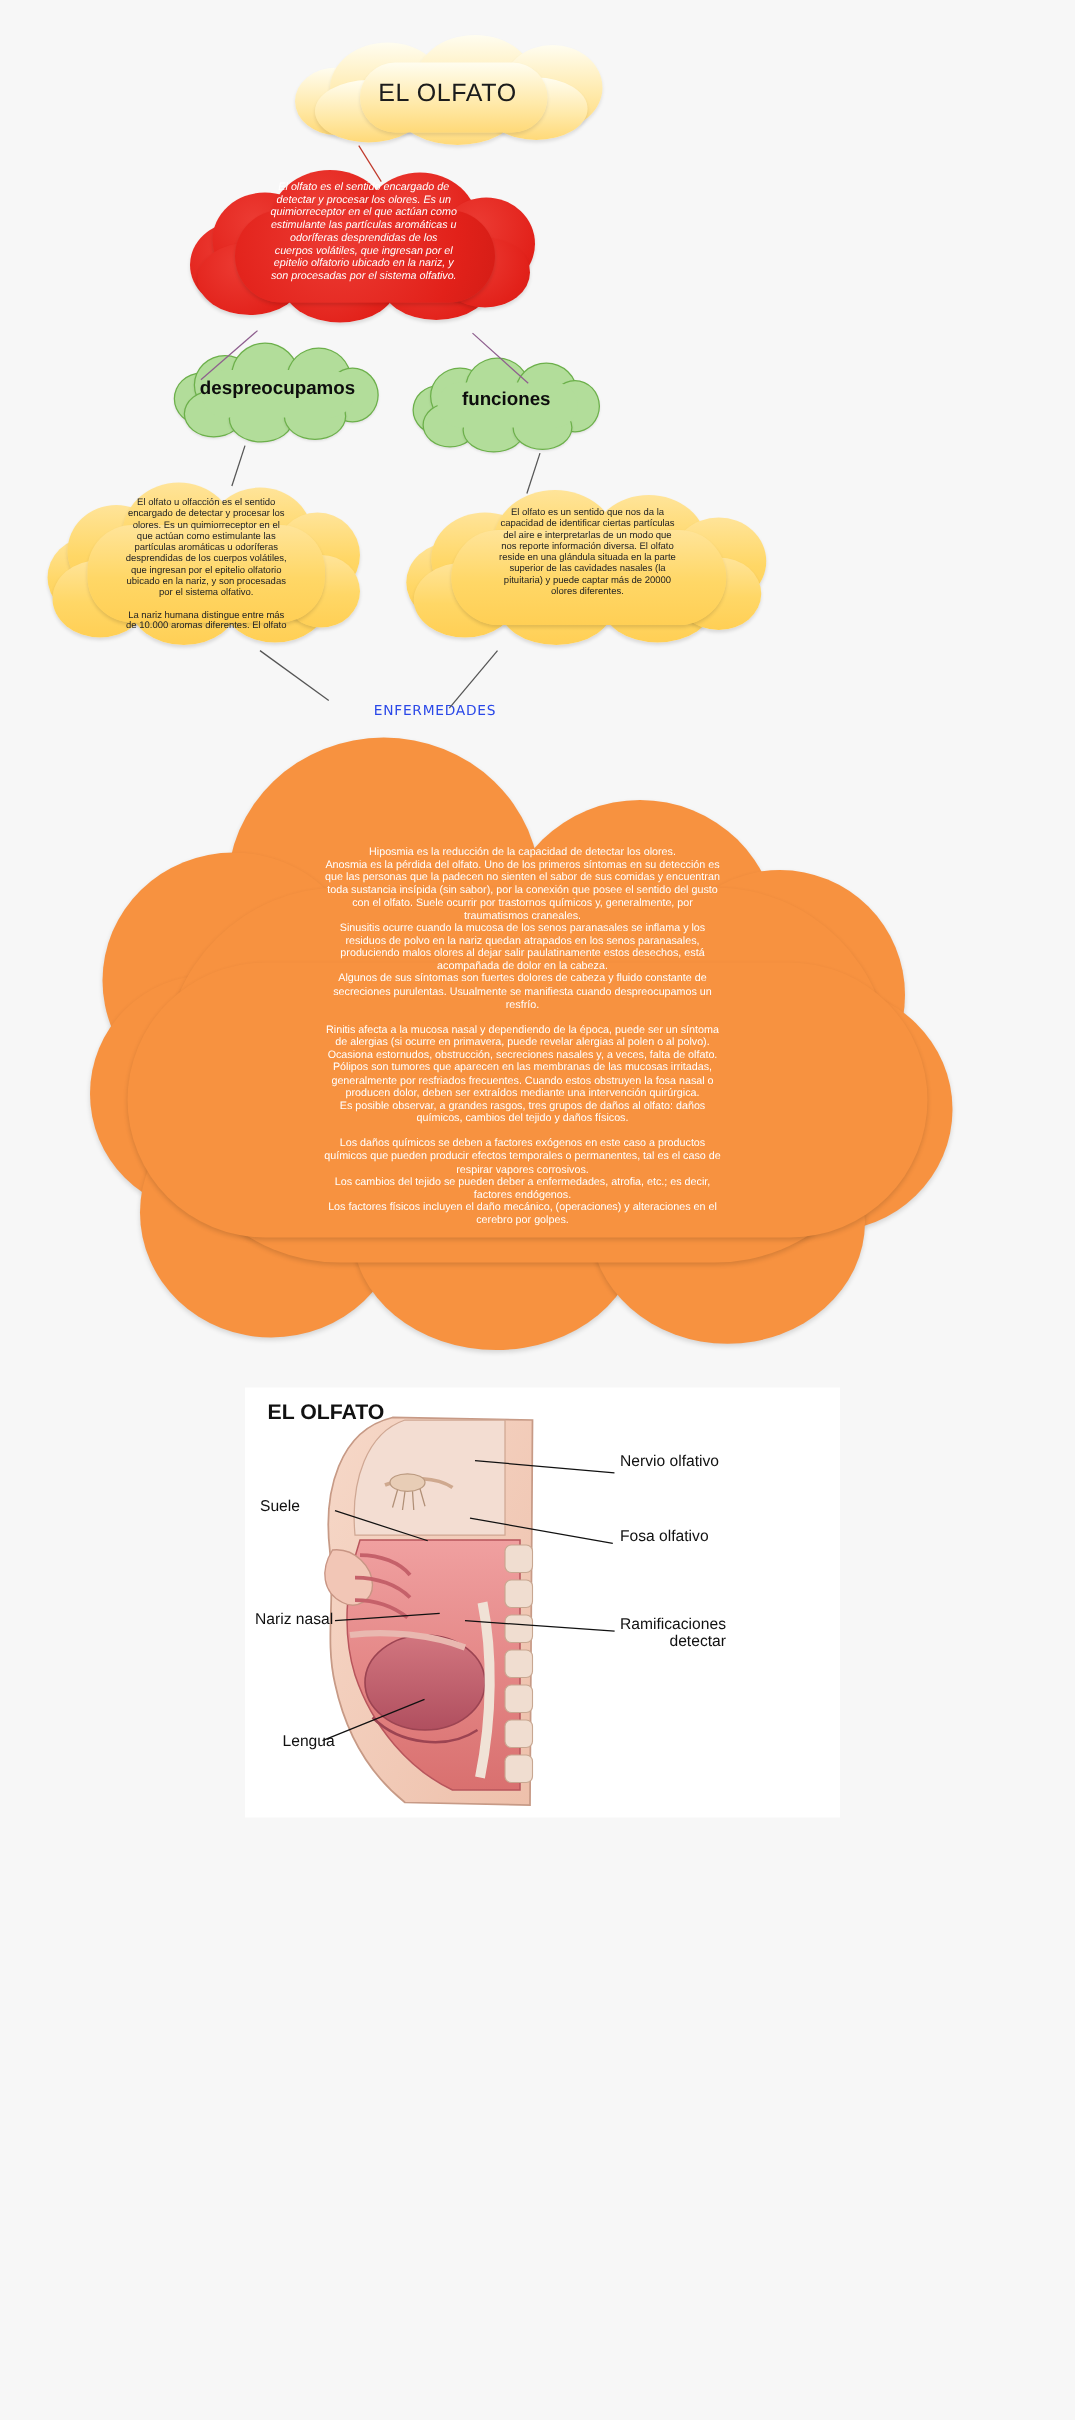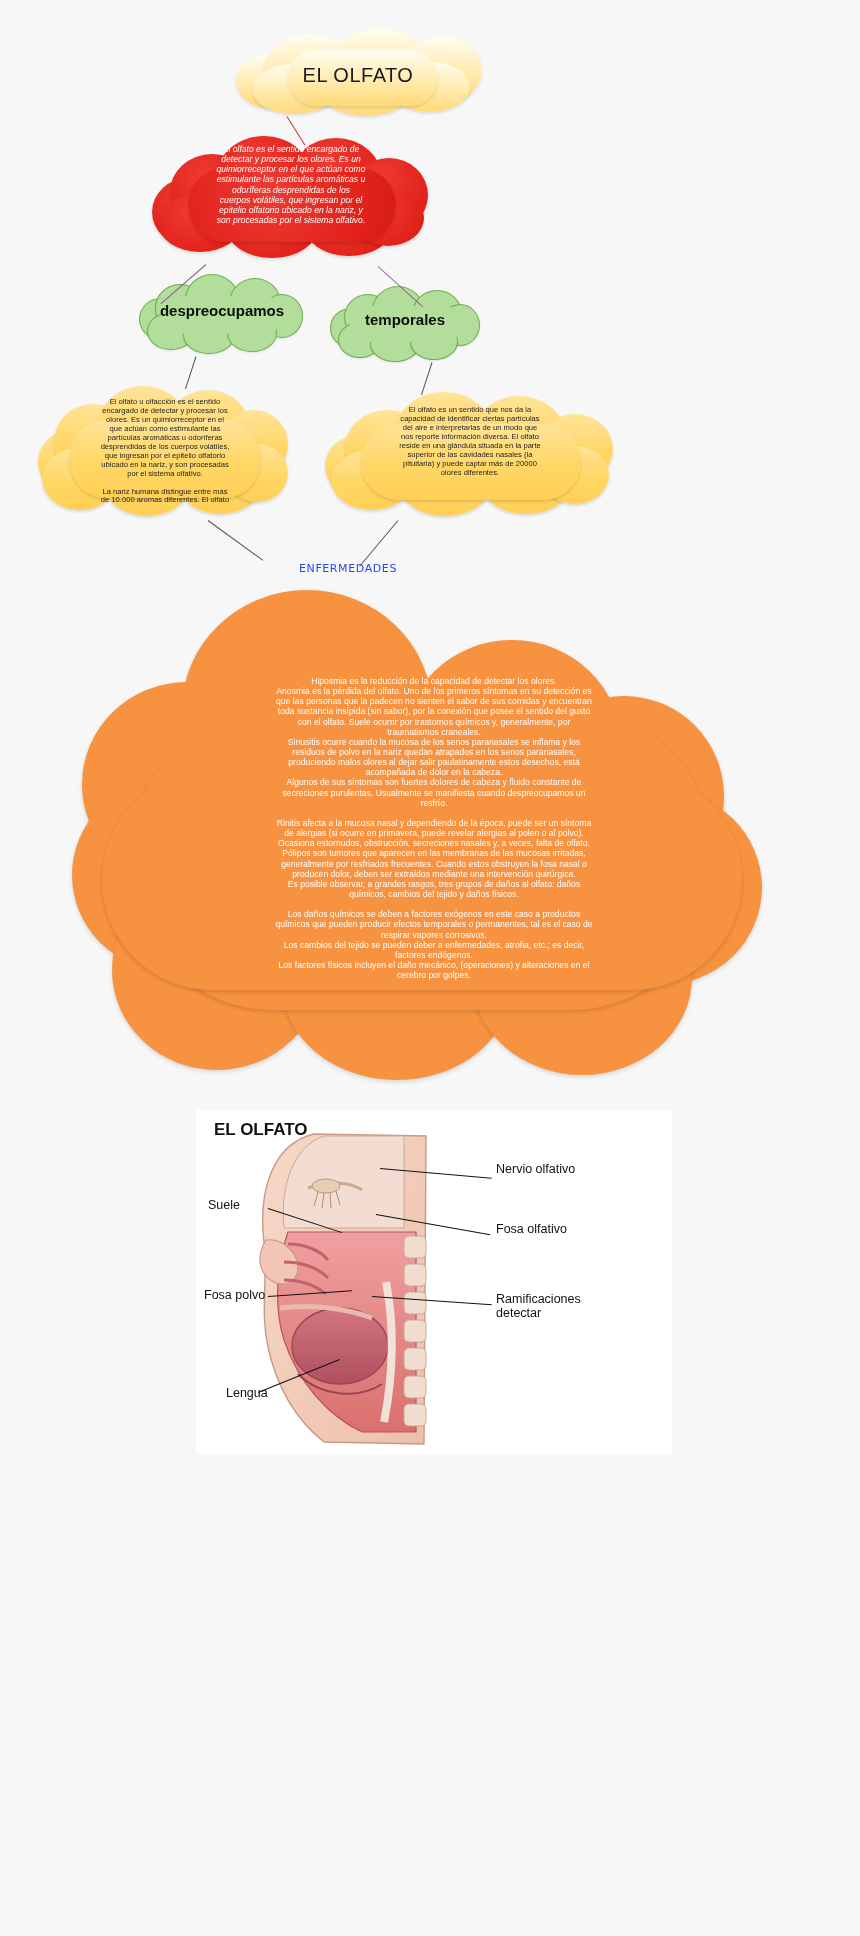--- a/index.html
+++ b/index.html
@@ -78,21 +78,21 @@
   #anatomy-figure {
     position: absolute;
     background: #ffffff;
     overflow: hidden;
   }
   #anatomy-title {
     position: absolute; left: 18px; top: 10px;
     font-size: 17px; font-weight: bold; color: #111;
   }
   .anat-label {
-    position: absolute; font-size: 12.5px; color: #111; line-height: 1.15;
+    position: absolute; font-size: 12.5px; color: #111; line-height: 1.15; text-align: right;
   }
   .anat-line { position: absolute; height:0; border-top: 1px solid #111; transform-origin: 0 50%; }
   .anat-art { position: absolute; }
 </style>
 </head>
 <body>
 
 <div id="canvas">
 
   <div class="cloud" id="title-cloud" style="left:228px; top:28px; width:260px; height:88px;">
@@ -157,21 +157,21 @@
       <div class="lobe" style="left:0px;  top:24px; width:42px; height:40px;"></div>
       <div class="lobe" style="left:14px; top:10px; width:48px; height:46px;"></div>
       <div class="lobe" style="left:42px; top:2px;  width:52px; height:50px;"></div>
       <div class="lobe" style="left:82px; top:6px;  width:50px; height:48px;"></div>
       <div class="lobe" style="left:110px;top:20px; width:40px; height:42px;"></div>
       <div class="lobe" style="left:8px;  top:38px; width:44px; height:36px;"></div>
       <div class="lobe" style="left:40px; top:42px; width:50px; height:36px;"></div>
       <div class="lobe" style="left:80px; top:40px; width:48px; height:36px;"></div>
       <div class="inner-fill" style="left:20px; top:22px; width:112px; height:36px; border-radius:18px;"></div>
     </div>
-    <div class="txt" style="left:0; top:27px; width:150px;">temporales</div>
+    <div class="txt" style="left:0; top:27px; width:150px;">funciones</div>
   </div>
 
   <div class="conn" style="left:196px; top:356px; width:34px; border-color:#555; transform:rotate(108deg);"></div>
   <div class="conn" style="left:432px; top:362px; width:34px; border-color:#555; transform:rotate(108deg);"></div>
 
   <div class="cloud yellow" id="detail-1" style="left:38px; top:382px; width:250px; height:136px;">
     <div class="lobes">
       <div class="lobe" style="left:0px;   top:48px; width:66px;  height:64px;"></div>
       <div class="lobe" style="left:16px;  top:22px; width:78px;  height:74px;"></div>
       <div class="lobe" style="left:60px;  top:4px;  width:90px;  height:82px;"></div>
@@ -232,21 +232,21 @@
       <div class="lobe" style="left:452px; top:106px; width:200px; height:200px;"></div>
       <div class="lobe" style="left:10px;  top:92px;  width:210px; height:205px;"></div>
       <div class="lobe" style="left:0px;   top:190px; width:190px; height:190px;"></div>
       <div class="lobe" style="left:490px; top:200px; width:200px; height:195px;"></div>
       <div class="lobe" style="left:40px;  top:280px; width:210px; height:200px;"></div>
       <div class="lobe" style="left:210px; top:300px; width:230px; height:190px;"></div>
       <div class="lobe" style="left:400px; top:290px; width:220px; height:195px;"></div>
       <div class="lobe" style="left:60px;  top:120px; width:580px; height:300px; border-radius:140px;"></div>
       <div class="lobe" style="left:30px;  top:180px; width:640px; height:220px; border-radius:110px;"></div>
     </div>
-    <div class="txt" style="left:84px; top:86px; width:556px;">Hiposmia es la reducción de la capacidad de detectar los olores.
+    <div class="txt" style="left:68px; top:86px; width:556px;">Hiposmia es la reducción de la capacidad de detectar los olores.
 Anosmia es la pérdida del olfato. Uno de los primeros síntomas en su detección es
 que las personas que la padecen no sienten el sabor de sus comidas y encuentran
 toda sustancia insípida (sin sabor), por la conexión que posee el sentido del gusto
 con el olfato. Suele ocurrir por trastornos químicos y, generalmente, por
 traumatismos craneales.
 Sinusitis ocurre cuando la mucosa de los senos paranasales se inflama y los
 residuos de polvo en la nariz quedan atrapados en los senos paranasales,
 produciendo malos olores al dejar salir paulatinamente estos desechos, está
 acompañada de dolor en la cabeza.
 Algunos de sus síntomas son fuertes dolores de cabeza y fluido constante de
@@ -339,19 +339,19 @@
     <div class="anat-label" style="left:300px; top:112px;">Fosa olfativo</div>
 
     <div class="anat-line" style="left:176px; top:186px; width:120px; transform:rotate(4deg);"></div>
     <div class="anat-label" style="left:300px; top:182px; white-space:pre-line;">Ramificaciones
 detectar</div>
 
     <div class="anat-line" style="left:72px; top:98px; width:78px; transform:rotate(18deg);"></div>
     <div class="anat-label" style="left:12px; top:88px;">Suele</div>
 
     <div class="anat-line" style="left:72px; top:186px; width:84px; transform:rotate(-4deg);"></div>
-    <div class="anat-label" style="left:8px; top:178px;">Fosa polvo</div>
+    <div class="anat-label" style="left:8px; top:178px;">Nariz nasal</div>
 
     <div class="anat-line" style="left:62px; top:282px; width:88px; transform:rotate(-22deg);"></div>
     <div class="anat-label" style="left:10px; top:276px;margin-left:20px;">Lengua</div>
   </div>
 
 </div>
 
 </body></html>

